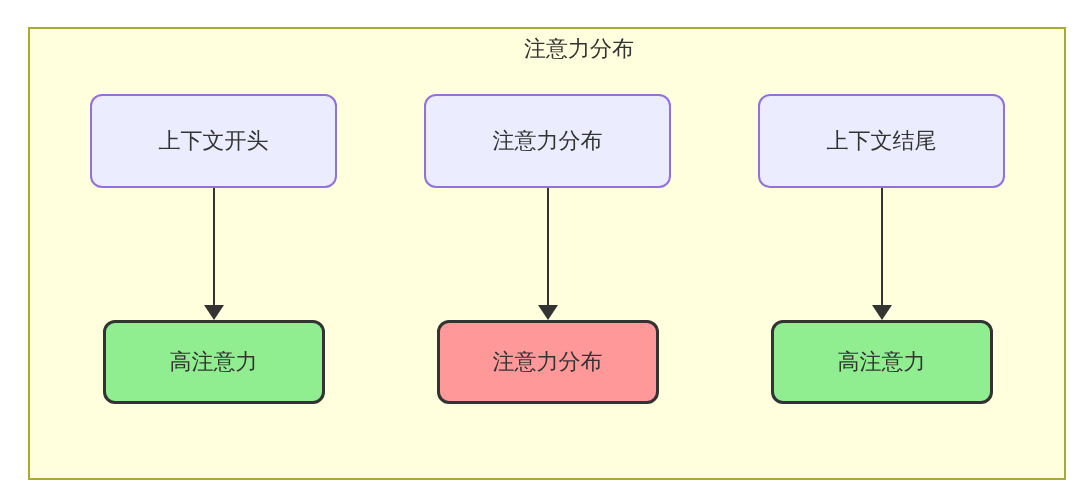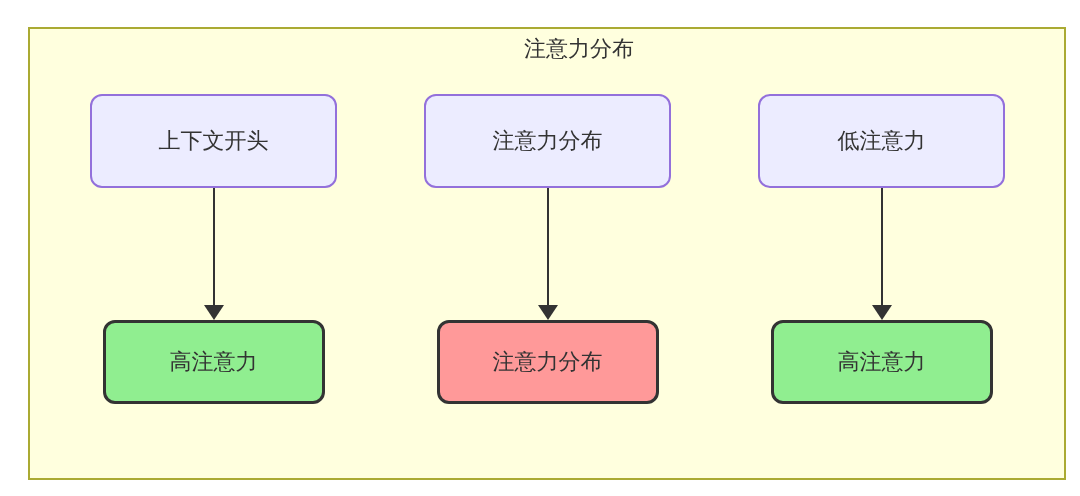--- a/index.html
+++ b/index.html
@@ -122,21 +122,21 @@
         <div class="arrow-line"></div>
         <div class="arrow-head"></div>
       </div>
       <div class="node result-node" data-variant="low">
         <span>注意力分布</span>
       </div>
     </div>
 
     <div class="flow-column col-2">
       <div class="node source-node">
-        <span>低注意力</span>
+        <span>上下文结尾</span>
       </div>
       <div class="arrow">
         <div class="arrow-line"></div>
         <div class="arrow-head"></div>
       </div>
       <div class="node result-node" data-variant="high">
         <span>高注意力</span>
       </div>
     </div>
   </div>

